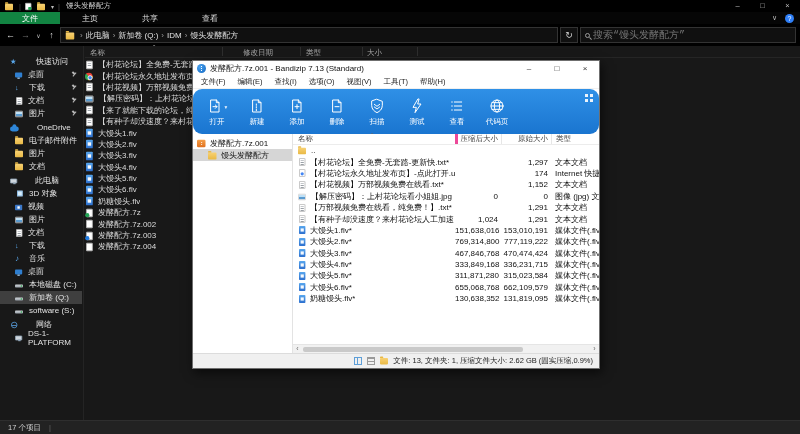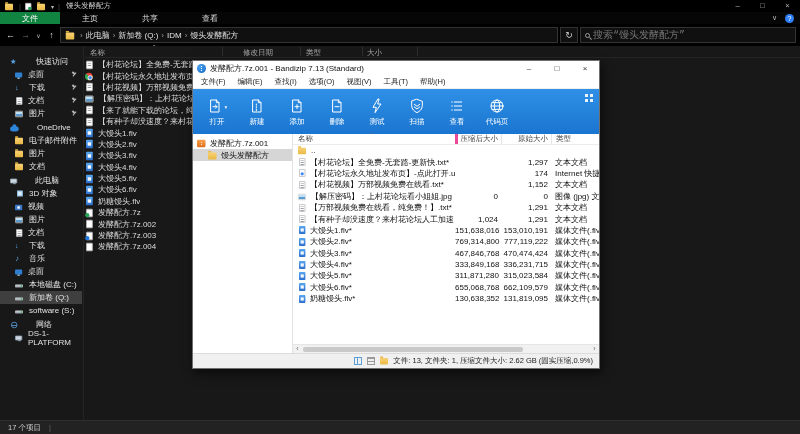--- a/index.html
+++ b/index.html
@@ -106,21 +106,21 @@
   
   .bz{position:absolute;left:192px;top:60px;width:408px;height:309px;background:#fff;color:#111;
     border:1px solid #6f6f6f;box-shadow:2px 4px 10px rgba(0,0,0,.6);display:flex;flex-direction:column;z-index:10;}
   .bz-title{height:15px;display:flex;align-items:center;gap:4px;padding-left:4px;font-size:8px;background:#fff;}
   .bz-logo{width:9px;height:9px;border-radius:50%;background:radial-gradient(circle at 35% 35%,#4aa3f0,#1266c0);flex:none;}
   .bz-logo::after{content:"";display:block;margin:2px auto;width:1px;height:5px;background:repeating-linear-gradient(#fff 0 1px,transparent 1px 2px);}
   .bz-ctrls{margin-left:auto;display:flex;height:100%;}
   .bz-ctrl{width:28px;text-align:center;font-size:8px;color:#333;line-height:15px;}
   .bz-menu{height:13px;display:flex;align-items:center;font-size:7.5px;padding-left:2px;background:#fff;border-bottom:1px solid #f0f0f0;}
   .bz-menu-item{padding:0 6px;color:#222;}
-  .bz-toolbar{height:45px;background:linear-gradient(#2f90e6,#1a75d0);display:flex;padding:2px 0 0 4px;position:relative;}
+  .bz-toolbar{height:45px;background:linear-gradient(#2f90e6,#1a75d0);display:flex;padding:2px 0 0 4px;position:relative;border-radius:9px;}
   .tb-btn{width:40px;display:flex;flex-direction:column;align-items:center;justify-content:center;gap:1px;color:#fff;font-size:7.5px;}
   .tb-top{display:flex;align-items:center;height:18px;}
   .tb-top svg{width:16px;height:16px;stroke:#fff;fill:none;stroke-width:1.5;stroke-linecap:round;stroke-linejoin:round;}
   .tb-caret{display:none;color:#e8f2ff;font-size:5.5px;margin-left:2px;}
   .tb-caret.show{display:inline;}
   .tb-grid{position:absolute;right:6px;top:5px;width:8px;height:8px;
     background:
       linear-gradient(#fff,#fff) 0 0/3px 3px no-repeat,
       linear-gradient(#fff,#fff) 5px 0/3px 3px no-repeat,
       linear-gradient(#fff,#fff) 0 5px/3px 3px no-repeat,
@@ -484,35 +484,35 @@
           <span class="tb-top">
             <span class="fic-del"><svg viewBox="0 0 24 24">
                 <use href="#i-del"></use>
               </svg></span>
 
           </span>
           <span>删除</span>
         </div>
         <div class="tb-btn">
           <span class="tb-top">
+            <span class="fic-scan"><svg viewBox="0 0 24 24">
+                <use href="#i-scan"></use>
+              </svg></span>
+
+          </span>
+          <span>扫描</span>
+        </div>
+        <div class="tb-btn">
+          <span class="tb-top">
             <span class="fic-test"><svg viewBox="0 0 24 24">
                 <use href="#i-test"></use>
               </svg></span>
 
           </span>
           <span>测试</span>
-        </div>
-        <div class="tb-btn">
-          <span class="tb-top">
-            <span class="fic-scan"><svg viewBox="0 0 24 24">
-                <use href="#i-scan"></use>
-              </svg></span>
-
-          </span>
-          <span>扫描</span>
         </div>
         <div class="tb-btn">
           <span class="tb-top">
             <span class="fic-view"><svg viewBox="0 0 24 24">
                 <use href="#i-view"></use>
               </svg></span>
 
           </span>
           <span>查看</span>
         </div>

